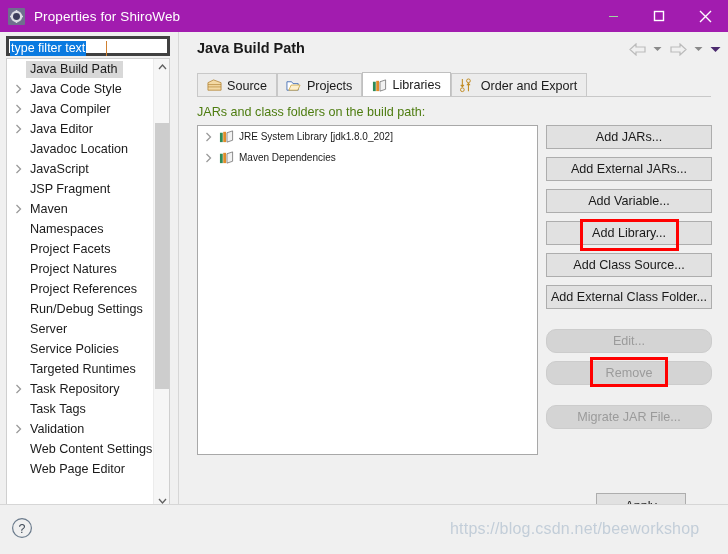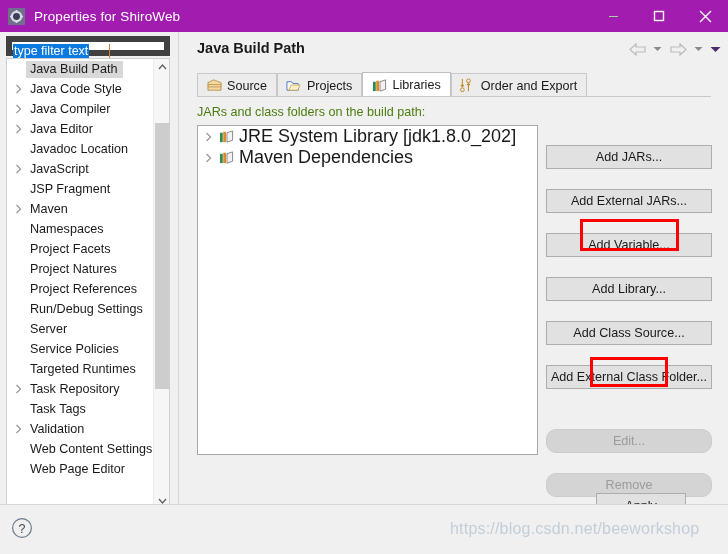--- a/index.html
+++ b/index.html
@@ -65,21 +65,21 @@
     position: absolute;
     left: 0; top: 32px;
     width: 178px; height: 472px;
     background: #f0f0f0;
   }
   .filter-wrap {
     position: absolute;
     left: 6px; top: 4px;
     width: 164px; height: 20px;
     background: #ffffff;
-    border: 6px solid #404040;
+    border: 3px solid #404040;
     box-sizing: border-box;
   }
   .filter-text {
     position: absolute;
     left: 1px; top: 2px;
     background: #0a7ae0;
     color: #ffffff;
     font-size: 12.5px;
     line-height: 15px;
     padding: 0 1px;
@@ -259,21 +259,21 @@
     width: 341px; height: 330px;
     background: #ffffff;
     border: 1px solid #a8a8a8;
     box-sizing: border-box;
   }
   .lib-item {
     height: 21px;
     display: flex;
     align-items: center;
     padding-left: 7px;
-    font-size: 18px;
+    font-size: 10px;
     color: #1a1a1a;
     white-space: nowrap;
   }
   .lib-item .arrow {
     width: 14px; flex: 0 0 14px;
     color: #9a9a9a;
     display: flex; align-items: center;
   }
   .lib-item .licon { width: 19px; flex: 0 0 19px; display: flex; align-items:center; }
   .lib-item .llabel { padding-left: 1px; }
@@ -291,21 +291,20 @@
     background: #e1e1e1;
     border: 1px solid #adadad;
     box-sizing: border-box;
     font-family: "Liberation Sans", sans-serif;
     font-size: 12.6px;
     color: #1a1a1a;
     display: flex;
     align-items: center;
     justify-content: center;
     white-space: nowrap;
-    margin-top: 20px;
   }
   .btn.disabled {
     background: #d4d4d4;
     border-color: #cccccc;
     color: #9b9b9b;
     border-radius: 10px;
   }
   .btn-gap { height: 12px; }
 
   

